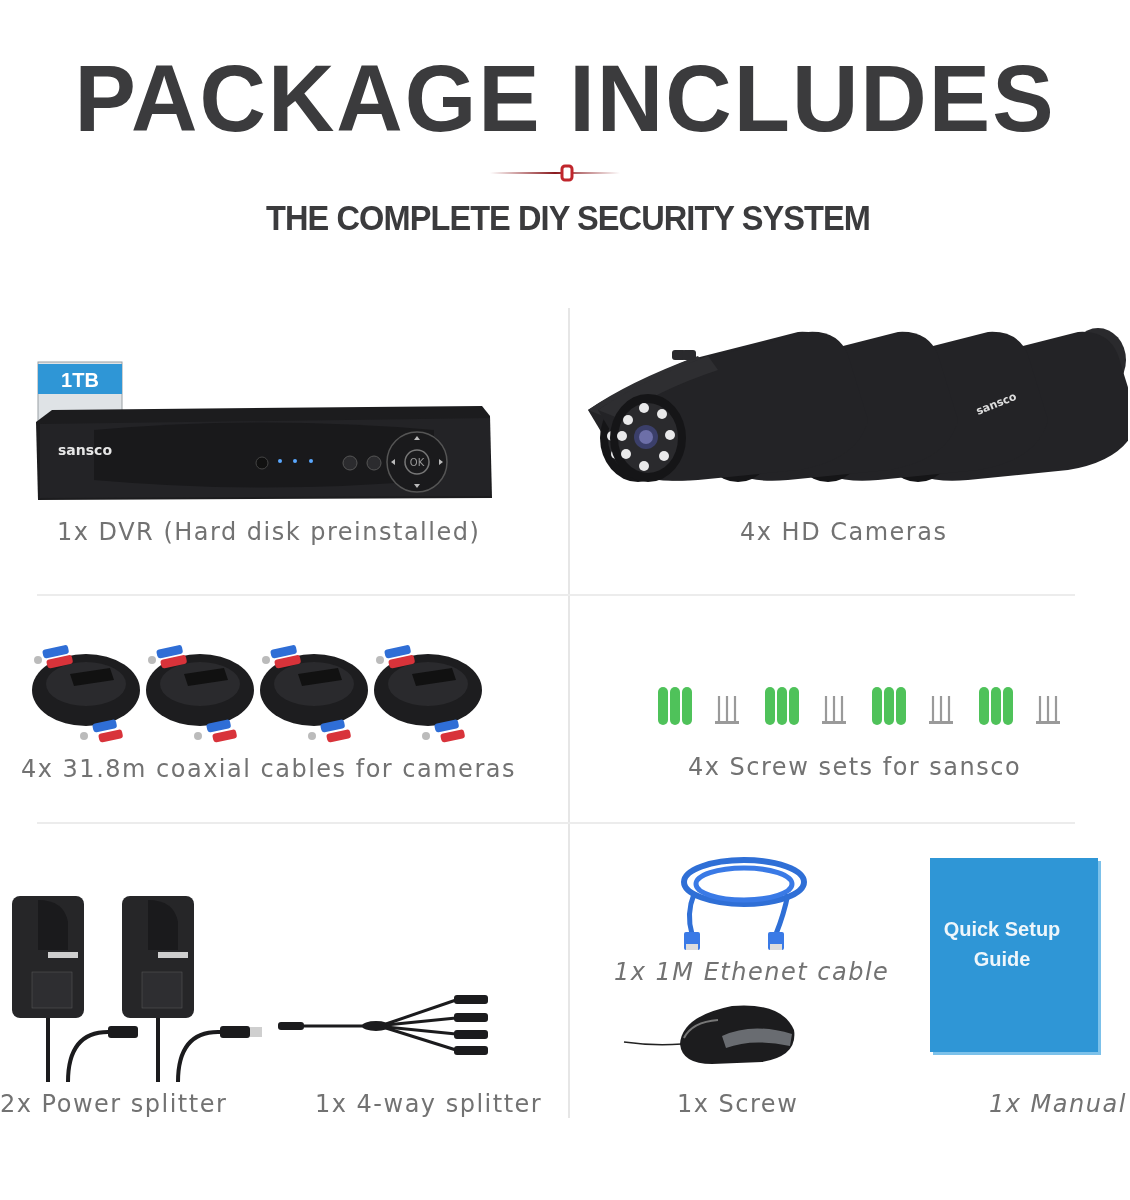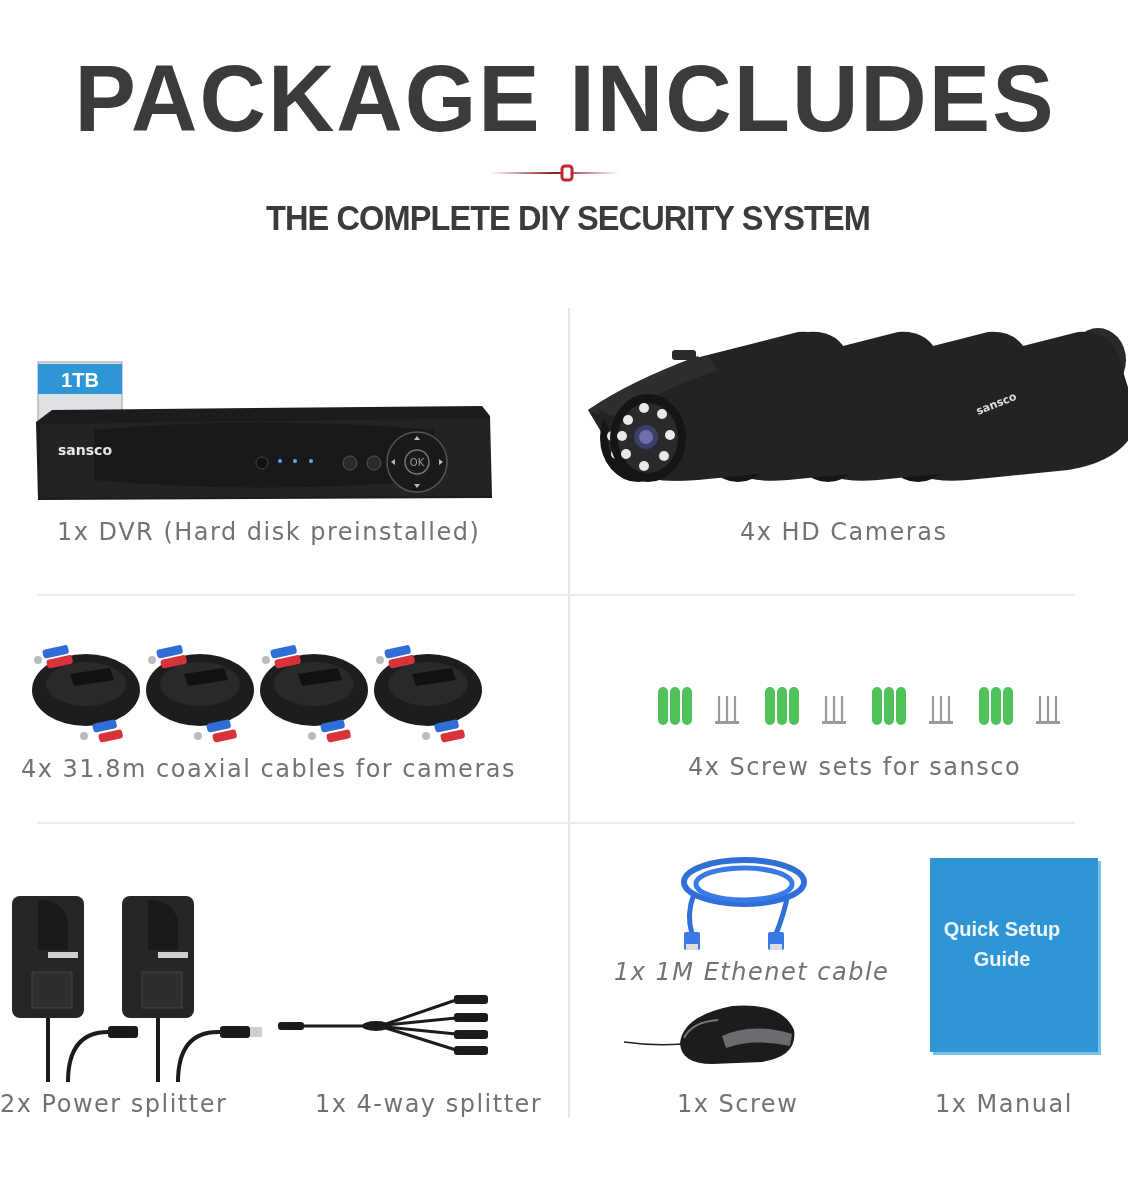--- a/index.html
+++ b/index.html
@@ -221,13 +221,13 @@
 <div class="caption" style="left:677px; top:1089px;">1x Screw</div>
 
 <div class="figure" style="left:930px; top:858px;">
   <div style="position:relative; width:168px; height:194px; background:#2f96d6; box-shadow:3px 3px 0 #7cc1ea;">
     <div style="position:absolute; top:56px; width:144px; text-align:center; font-family:'Liberation Sans',sans-serif; font-weight:700; font-size:20px; color:#eef6fb; line-height:30px;">
       <div>Quick Setup</div>
       <div>Guide</div>
     </div>
   </div>
 </div>
-<div class="caption" style="left:935px; top:1089px;">1x Manual</div>
+<div class="caption" style="left:989px; top:1089px;font-style:italic;">1x Manual</div>
 
 </body></html>

